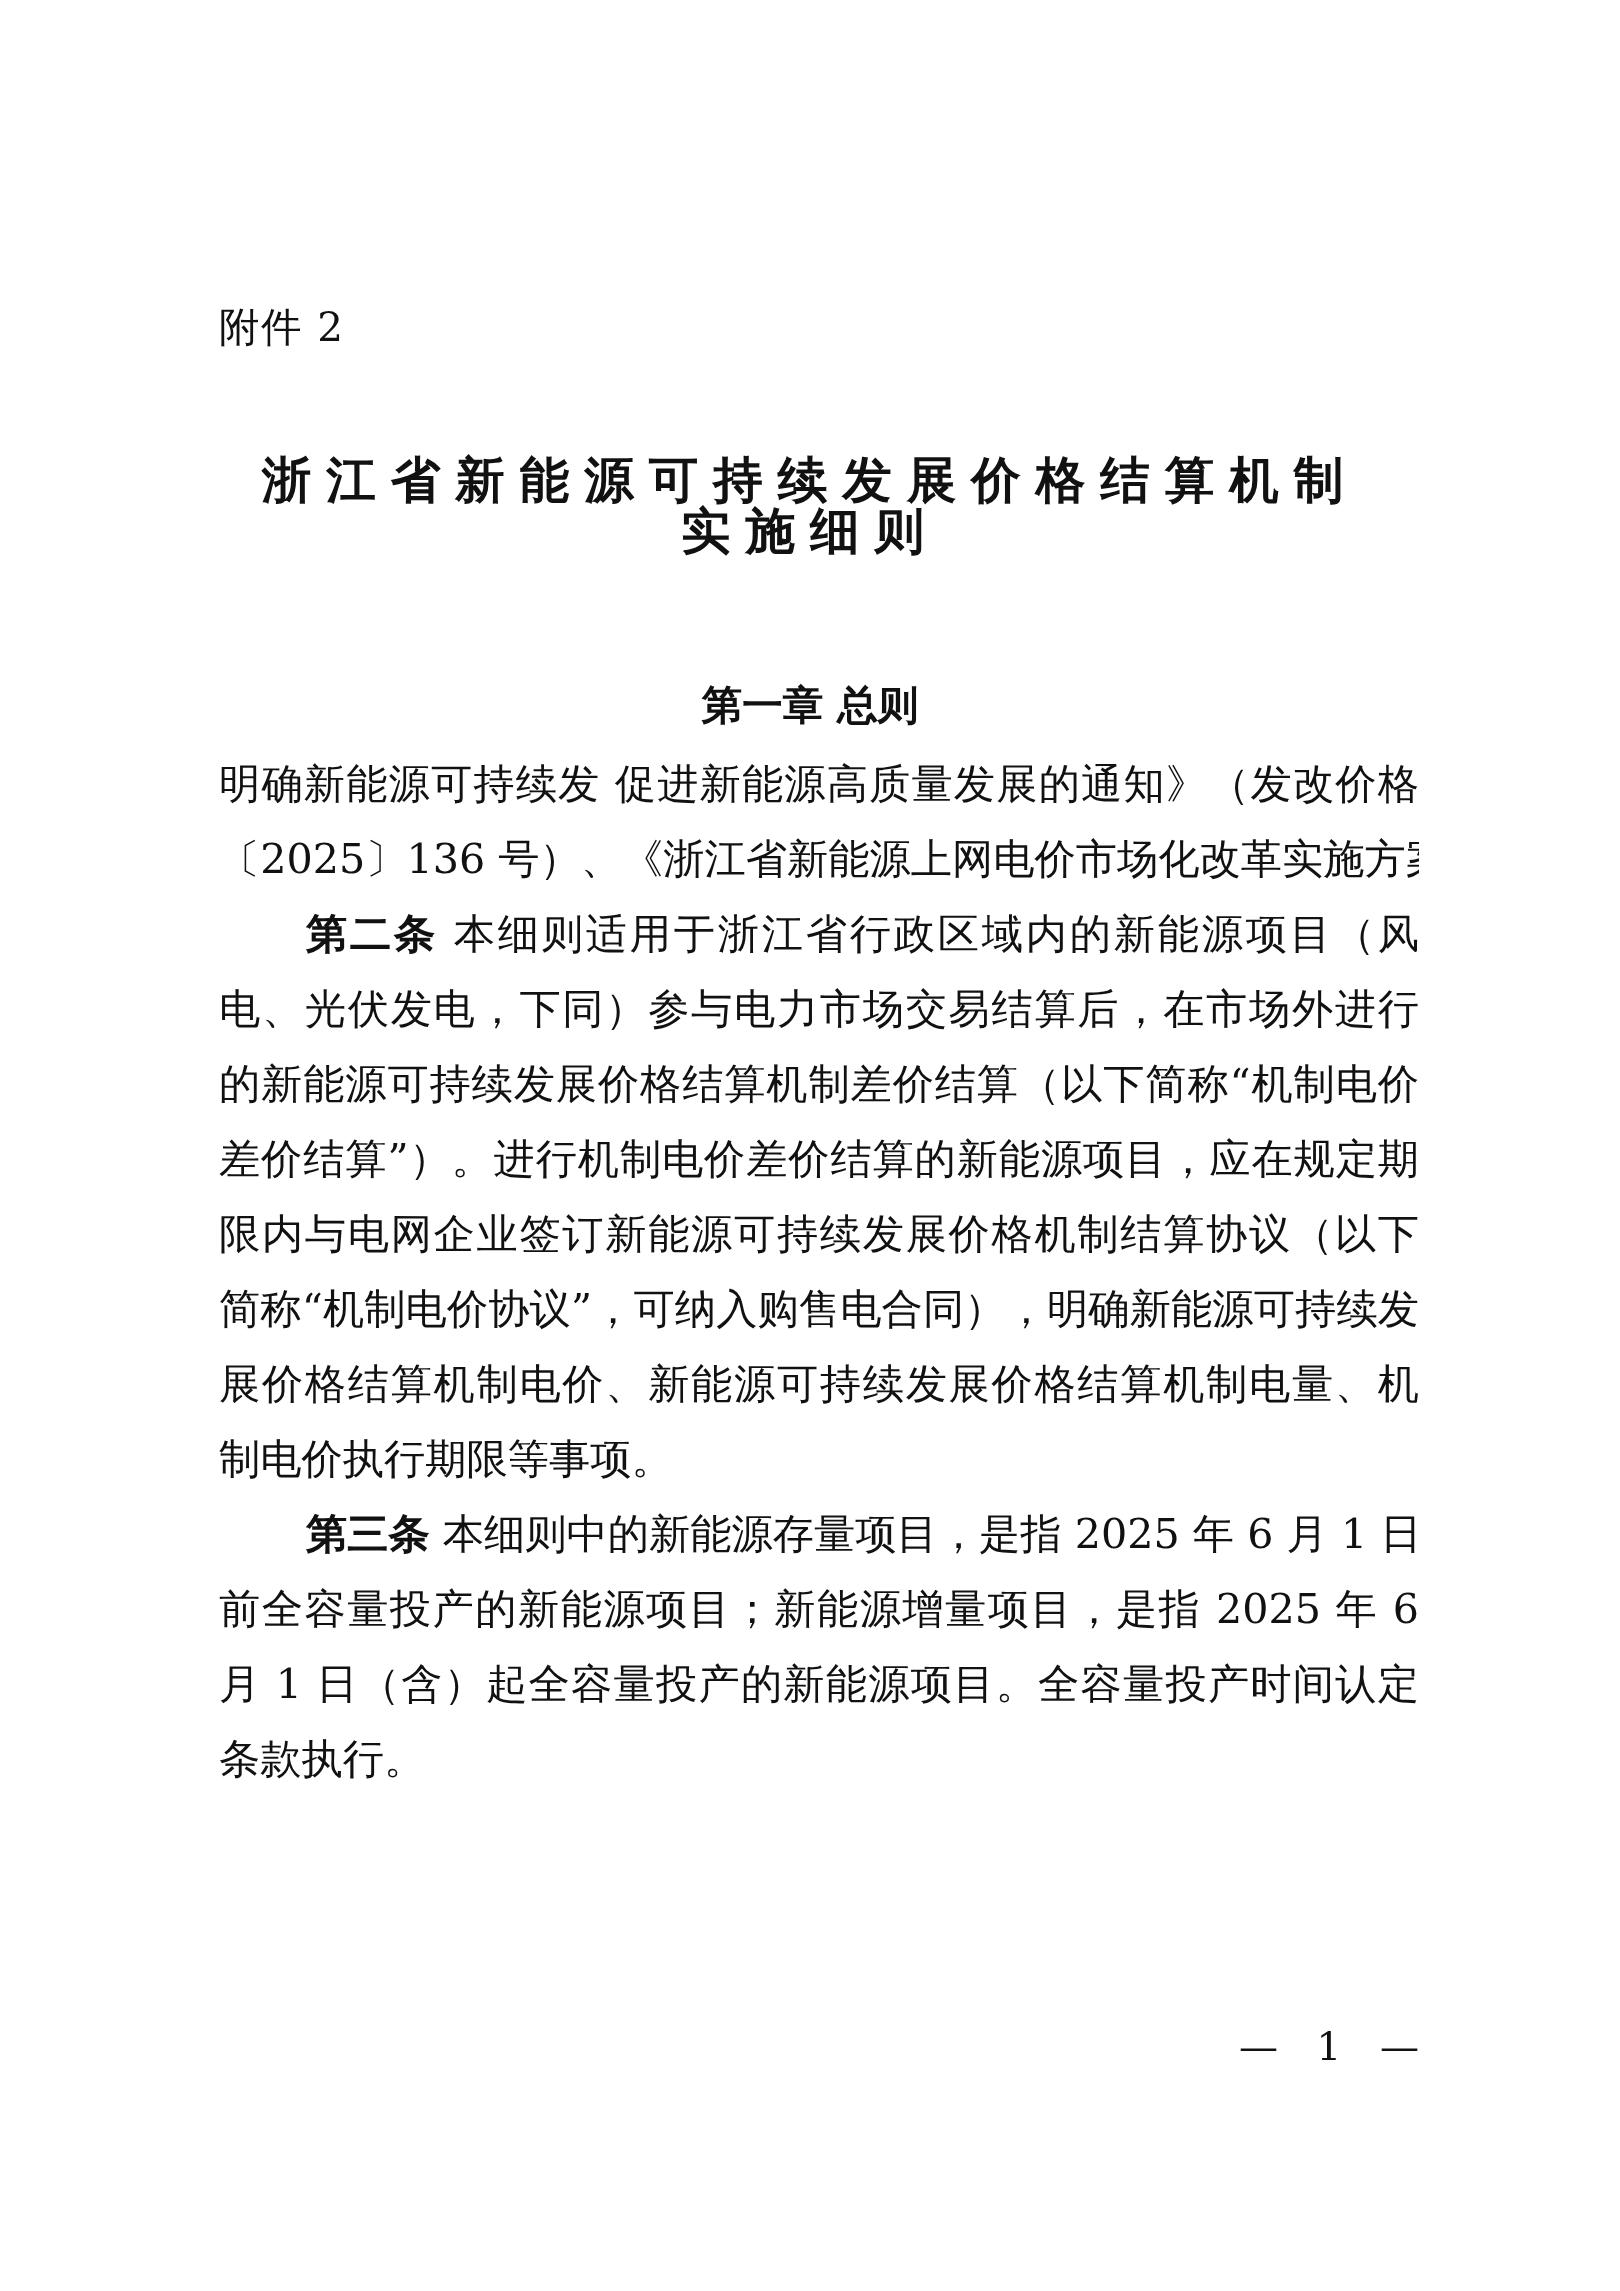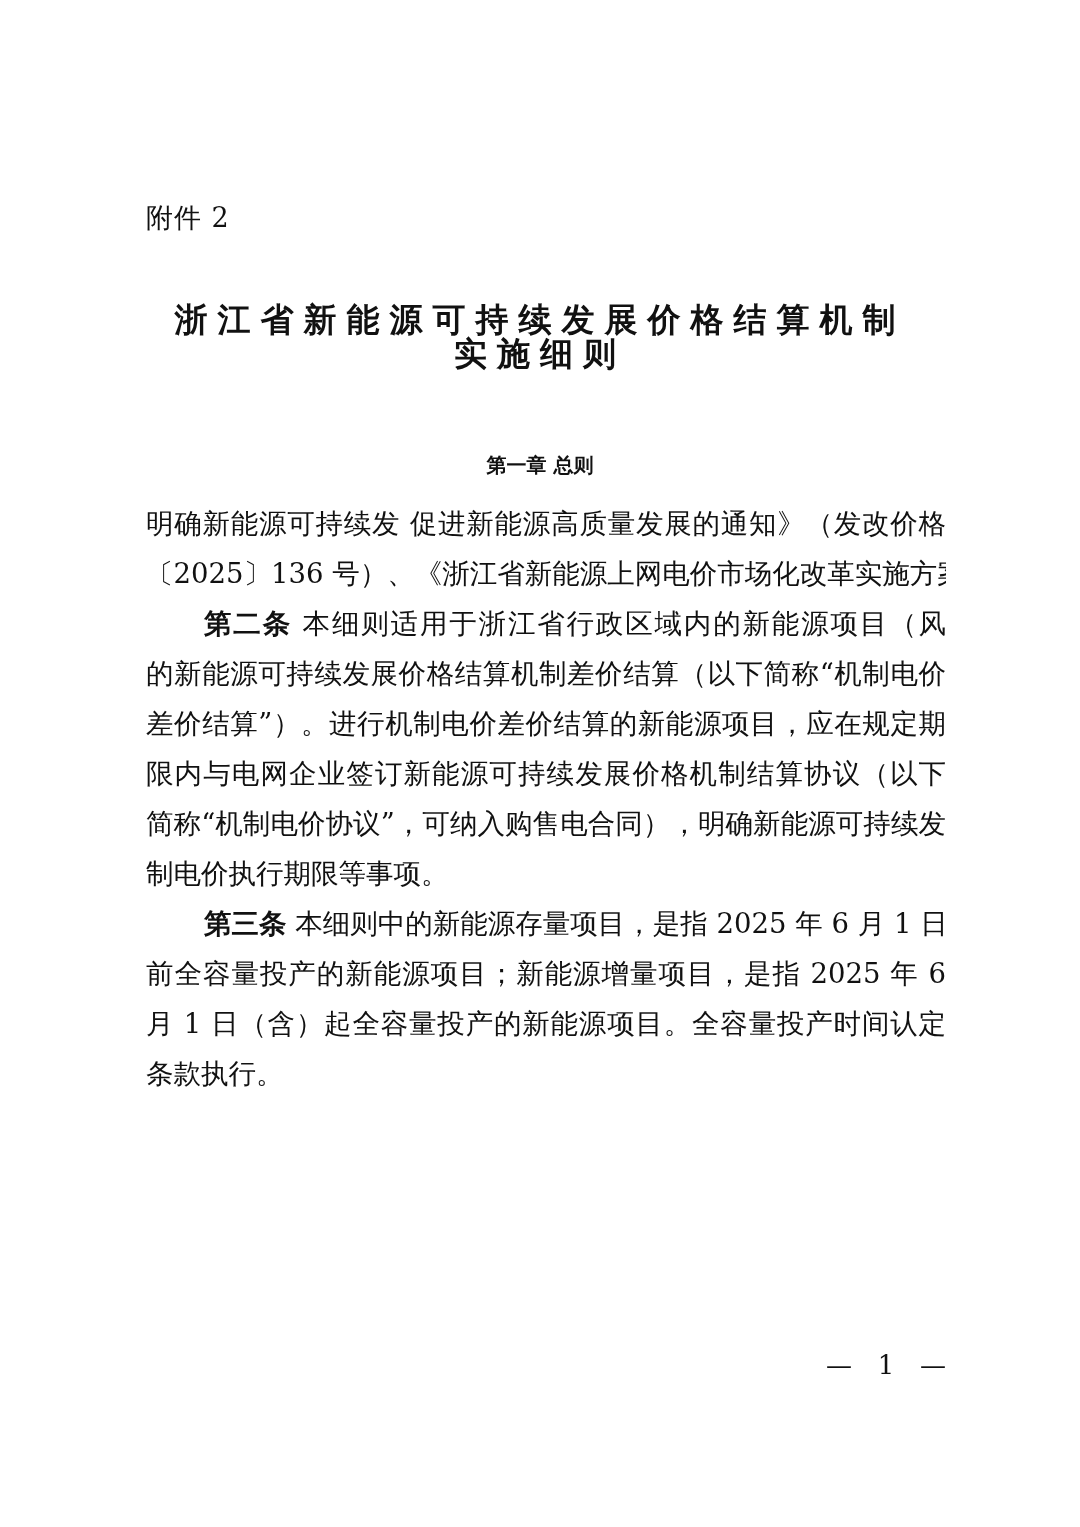--- a/index.html
+++ b/index.html
@@ -5,21 +5,21 @@
   html, body { margin: 0; padding: 0; background: #ffffff; }
   body { width: 1080px; height: 1527px; position: relative; overflow: hidden;
          font-family: "DejaVu Serif", "Liberation Serif", serif; color: #111; }
   .page { position: absolute; left: 0; top: 0; width: 1080px; height: 1527px; }
   .attachment { position: absolute; left: 146px; top: 200px; font-size: 27px; letter-spacing: 1px; }
   .title { position: absolute; left: 0; width: 1080px; text-align: center;
            font-size: 33px; letter-spacing: 10px; font-weight: bold; }
   .title.l1 { top: 298px; }
   .title.l2 { top: 332px; }
   .chapter { position: absolute; left: 0; width: 1080px; top: 452px; text-align: center;
-             font-family: "DejaVu Sans", "Liberation Sans", sans-serif; font-weight: bold; font-size: 20px; }
+             font-family: "DejaVu Sans", "Liberation Sans", sans-serif; font-weight: bold; font-size: 27px; }
   .body { position: absolute; left: 146px; top: 498px; width: 800px; }
   .line { height: 50px; line-height: 50px; font-size: 27.5px; white-space: nowrap;
           text-align: justify; text-align-last: justify; overflow: hidden; }
   .line.last { text-align-last: left; }
   .line .lead { font-family: "DejaVu Sans", "Liberation Sans", sans-serif; font-weight: bold; }
   .line.indent { padding-left: 58px; }
   .pagenum { position: absolute; top: 1350px; left: 826px; width: 120px; font-size: 26px;
              text-align: justify; text-align-last: justify; }
 </style>
 </head>
@@ -32,24 +32,26 @@
   <div class="title l2">实施细则</div>
 
   <div class="chapter">第一章  总则</div>
 
   <div class="body">
 
     <div class="line">明确新能源可持续发 促进新能源高质量发展的通知》（发改价格</div>
     <div class="line">〔2025〕136 号）、《浙江省新能源上网电价市场化改革实施方案》</div>
 
     <div class="line indent"><span class="lead">第二条</span><span> 本细则适用于浙江省行政区域内的新能源项目（风</span></div>
+    <div class="line">电、光伏发电，下同）参与电力市场交易结算后，在市场外进行</div>
     <div class="line">的新能源可持续发展价格结算机制差价结算（以下简称“机制电价</div>
     <div class="line">差价结算”）。进行机制电价差价结算的新能源项目，应在规定期</div>
     <div class="line">限内与电网企业签订新能源可持续发展价格机制结算协议（以下</div>
     <div class="line">简称“机制电价协议”，可纳入购售电合同），明确新能源可持续发</div>
+    <div class="line">展价格结算机制电价、新能源可持续发展价格结算机制电量、机</div>
     <div class="line last">制电价执行期限等事项。</div>
 
     <div class="line indent"><span class="lead">第三条</span><span> 本细则中的新能源存量项目，是指 2025 年 6 月 1 日</span></div>
     <div class="line">前全容量投产的新能源项目；新能源增量项目，是指 2025 年 6</div>
     <div class="line">月 1 日（含）起全容量投产的新能源项目。全容量投产时间认定</div>
     <div class="line last">条款执行。</div>
   </div>
 
   <div class="pagenum">— 1 —</div>
 </div>

